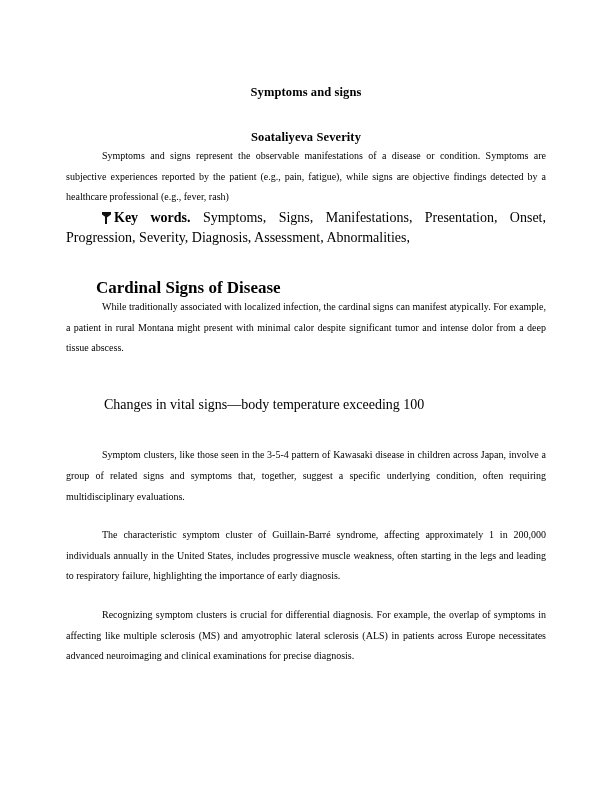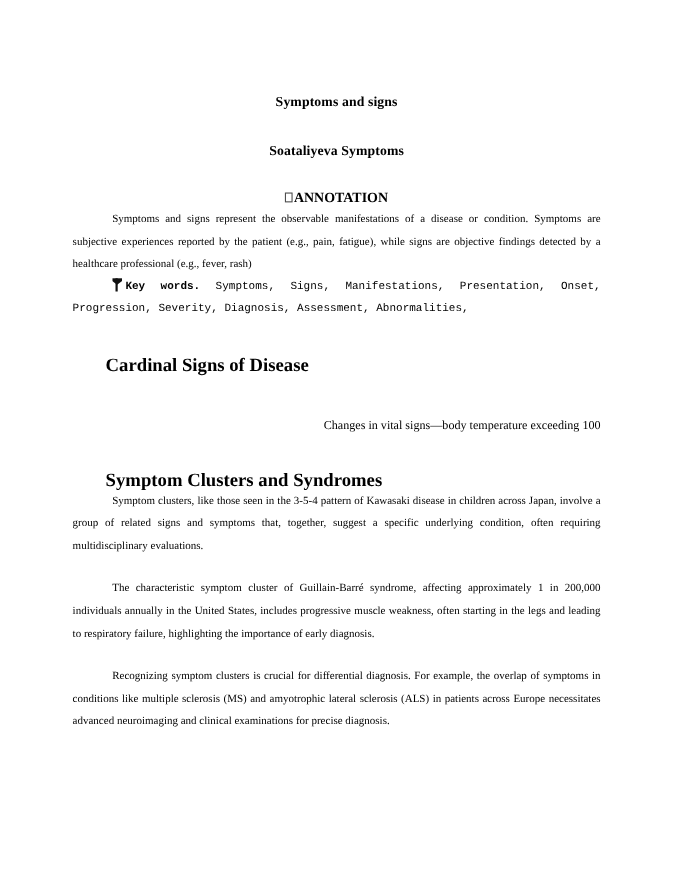--- a/index.html
+++ b/index.html
@@ -69,26 +69,25 @@
     text-justify: inter-word;
     text-indent: 36px;
     margin: 0;
   }
 
   .annotation-body {
     margin-top: 2px;
   }
 
   .keywords {
-    font-size: 10px;
+    font-size: 14px;
     line-height: 20.6px;
     text-align: justify;
     text-indent: 36px;
     margin: 0;
-    font-family: Liberation Mono, monospace;
   }
   .keywords-label {
     font-weight: bold;
   }
 
   
   .pennant-glyph {
     display: inline-block;
     position: relative;
     width: 9px;
@@ -122,69 +121,66 @@
     font-size: 17px;
     line-height: 18px;
     margin: 0;
     padding-left: 30px;
   }
 
   .gap-lg { height: 30px; }
   .gap-md { height: 18px; }
 
   .vital-line {
-    font-size: 11px;
+    font-size: 14px;
     line-height: 20.6px;
     margin: 0;
     padding-left: 38px;
-    text-align: right;
+    text-align: left;
   }
 </style>
 </head>
 <body>
 
 <div class="page">
 
   <div class="title-block">
     <div class="doc-title">Symptoms and signs</div>
 
-    <div class="doc-author">Soataliyeva Symptoms</div>
+    <div class="doc-author">Soataliyeva Severity</div>
 
-    <div class="annotation-heading">
-      <span class="missing-glyph"></span><span>ANNOTATION</span>
-    </div>
   </div>
 
   <p class="para annotation-body">Symptoms and signs represent the observable manifestations of a disease or condition.  Symptoms are subjective experiences reported by the patient (e.g., pain, fatigue), while signs are objective findings detected by a healthcare professional (e.g., fever, rash)</p>
 
   <p class="keywords">
     <span class="pennant-glyph"></span><span class="keywords-label">Key words.</span><span> Symptoms, Signs, Manifestations, Presentation,  Onset, Progression, Severity,  Diagnosis,  Assessment,  Abnormalities,</span>
   </p>
 
   <div class="gap-lg"></div>
 
   <div class="section-heading">Cardinal Signs of Disease</div>
 
+  <p class="para">While traditionally associated with localized infection, the cardinal signs can manifest atypically.  For example,  a patient in rural Montana might present with minimal calor despite significant tumor and intense dolor from a deep tissue abscess.</p>
 
   <div class="gap-md"></div>
 
 
   <div class="gap-md"></div>
 
   <p class="vital-line">Changes in vital signs—body temperature exceeding 100</p>
 
   <div class="gap-lg"></div>
 
-  <div class="section-heading">Symptom Clusters and Syndromes</div>
 
   <p class="para">Symptom clusters, like those seen in the 3-5-4 pattern of Kawasaki disease in children across Japan, involve a group of related signs and symptoms that, together, suggest a specific underlying condition, often requiring multidisciplinary evaluations.</p>
 
   <div class="gap-md"></div>
 
   <p class="para">The characteristic symptom cluster of Guillain-Barré syndrome, affecting approximately 1 in 200,000 individuals annually in the United States, includes progressive muscle weakness, often starting in the legs and leading to respiratory failure, highlighting the importance of early diagnosis.</p>
 
   <div class="gap-md"></div>
 
-  <p class="para">Recognizing symptom clusters is crucial for differential diagnosis. For example, the overlap of symptoms in conditions like multiple sclerosis (MS) and amyotrophic lateral sclerosis (ALS) in patients across Europe necessitates advanced neuroimaging and clinical examinations for precise diagnosis.</p>
+  <p class="para">Recognizing symptom clusters is crucial for differential diagnosis. For example, the overlap of symptoms in affecting like multiple sclerosis (MS) and amyotrophic lateral sclerosis (ALS) in patients across Europe necessitates advanced neuroimaging and clinical examinations for precise diagnosis.</p>
 
   <div class="gap-lg"></div>
 
 </div>
 
 </body></html>

